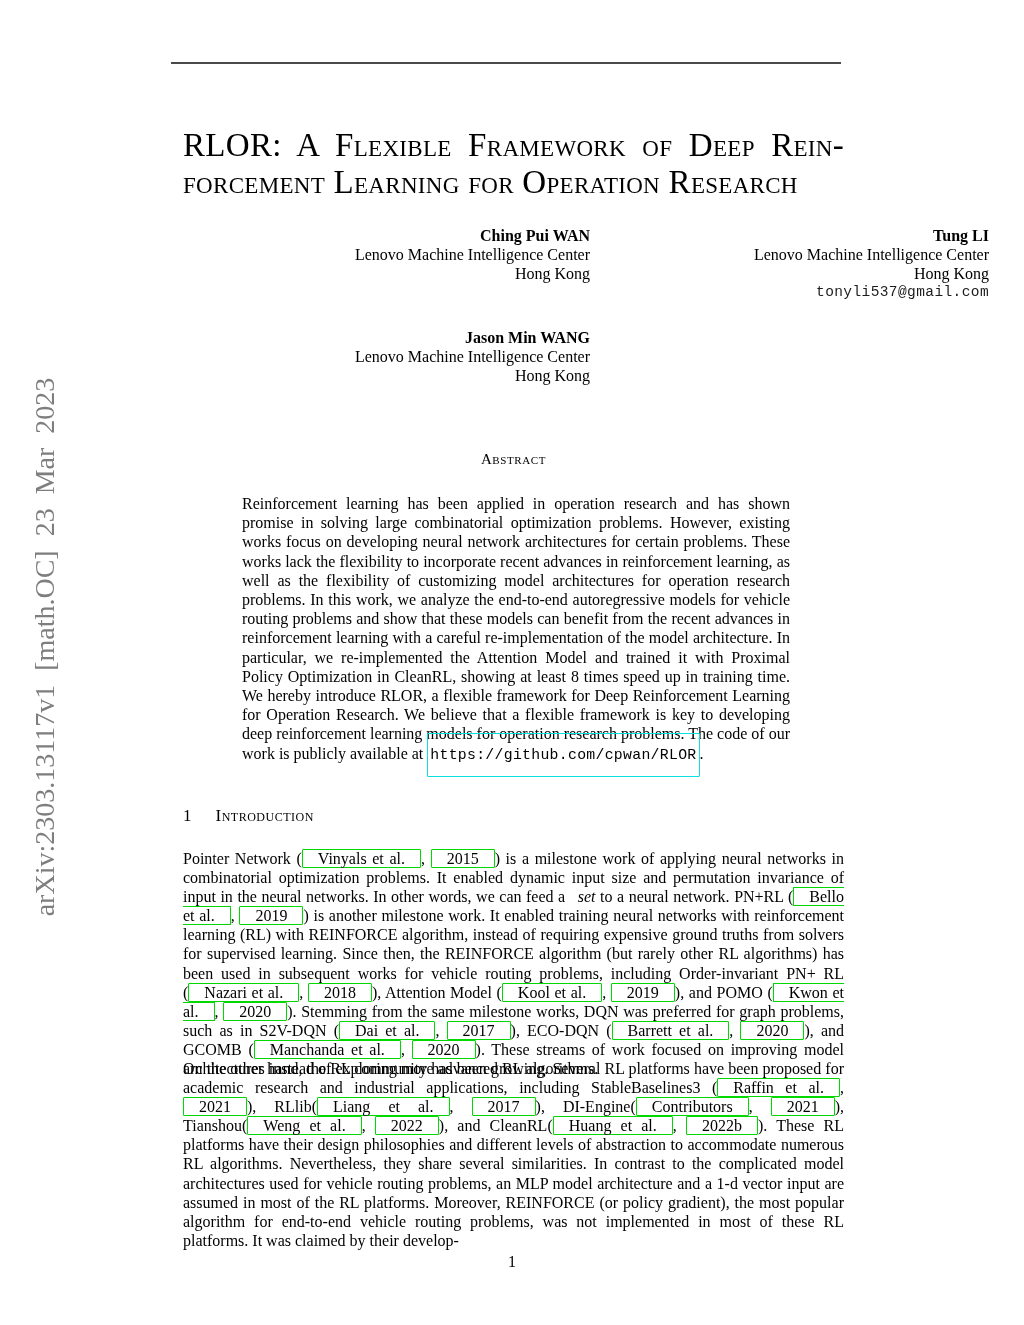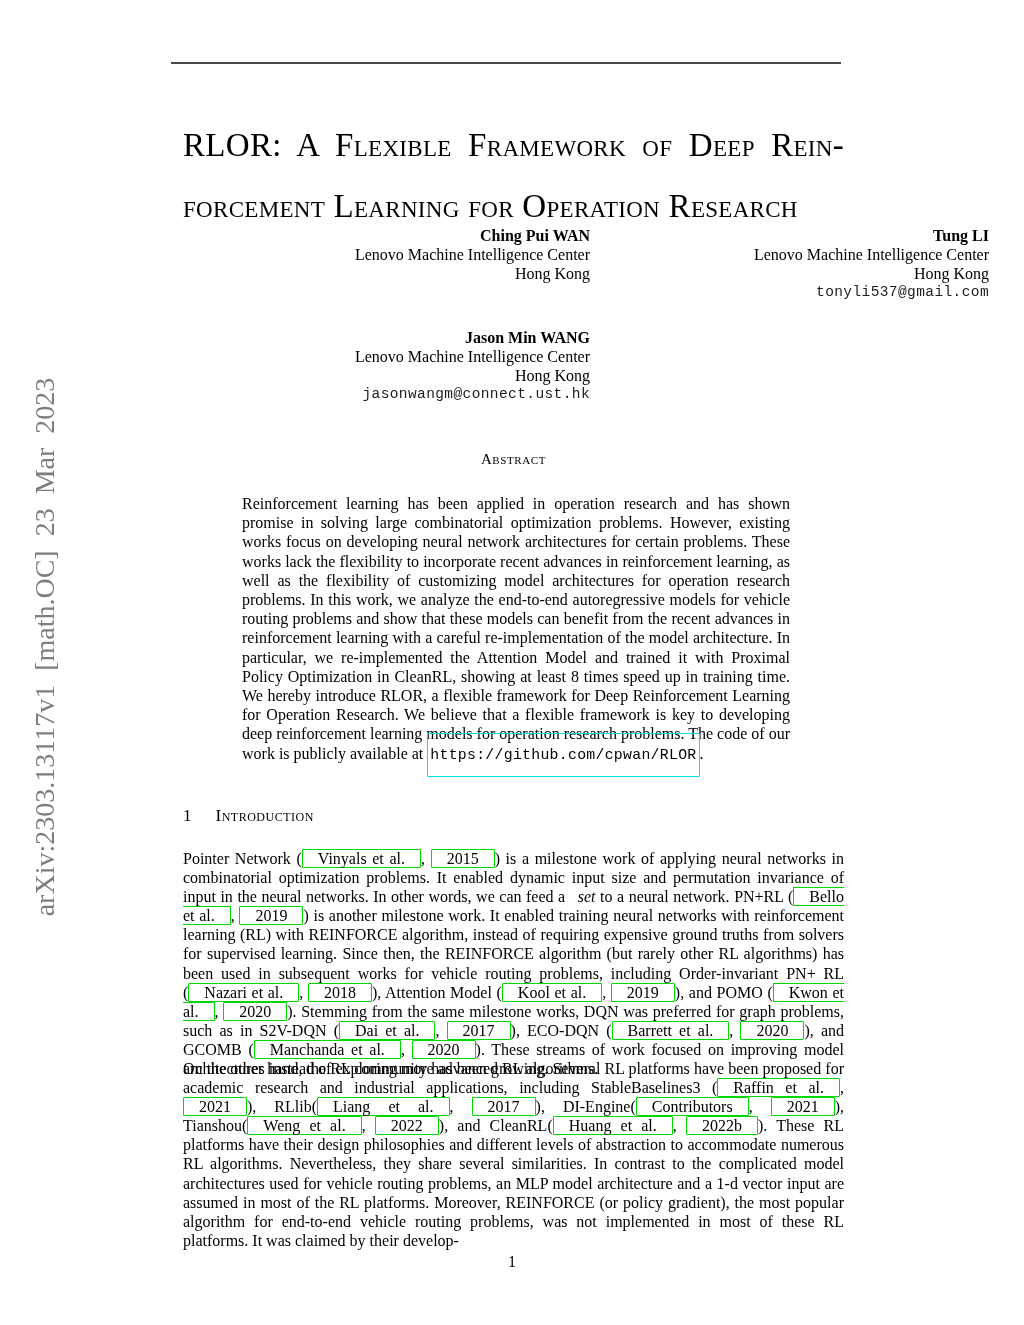--- a/index.html
+++ b/index.html
@@ -18,21 +18,21 @@
     background: var(--rule-gray, #494949);
   }
   .title {
     position: absolute;
     left: 183px; top: 127px; width: 661px;
     font-size: 33px; line-height: 37px;
     font-variant: small-caps;
     letter-spacing: 0.3px;
   }
   .title .tl1 { text-align: justify; text-align-last: justify; }
-  .title .tl2 { text-align: left; margin-top: 24px; }
+  .title .tl2 { text-align: left; }
   .author { position: absolute; width: 400px; font-size: 16px; line-height: 18.8px; text-align: right; }
   .author .nm { font-weight: bold; }
   .author .em {
     font-family: "Liberation Mono", monospace;
     font-size: 14.5px; letter-spacing: 0.4px; color: #1c1c1c;
   }
   .auth-a { left: 190px; top: 227px; }
   .auth-b { left: 589px; top: 227px; }
   .auth-c { left: 190px; top: 329px; }
   .abs-head {
@@ -107,21 +107,20 @@
   <div class="nm">Tung LI</div>
   <div>Lenovo Machine Intelligence Center</div>
   <div>Hong Kong</div>
   <div class="em">tonyli537@gmail.com</div>
 </div>
 
 <div class="author auth-c">
   <div class="nm">Jason Min WANG</div>
   <div>Lenovo Machine Intelligence Center</div>
   <div>Hong Kong</div>
-  <div class="em">jasonwangm@connect.ust.hk</div>
 </div>
 
 <div class="abs-head">Abstract</div>
 
 <div class="abs-body"><span>Reinforcement learning has been applied in operation research and has shown promise in solving large combinatorial optimization problems. However, existing works focus on developing neural network architectures for certain problems. These works lack the flexibility to incorporate recent advances in reinforcement learning, as well as the flexibility of customizing model architectures for operation research problems. In this work, we analyze the end-to-end autoregressive models for vehicle routing problems and show that these models can benefit from the recent advances in reinforcement learning with a careful re-implementation of the model architecture. In particular, we re-implemented the Attention Model and trained it with Proximal Policy Optimization in CleanRL, showing at least 8 times speed up in training time. We hereby introduce RLOR, a flexible framework for Deep Reinforcement Learning for Operation Research. We believe that a flexible framework is key to developing deep reinforcement learning models for operation research problems. The code of our work is publicly available at </span><span class="link">https://github.com/cpwan/RLOR</span><span>.</span></div>
 
 <div class="sec-head">
   <span class="num">1</span>
   <span class="lbl">Introduction</span>
 </div>

